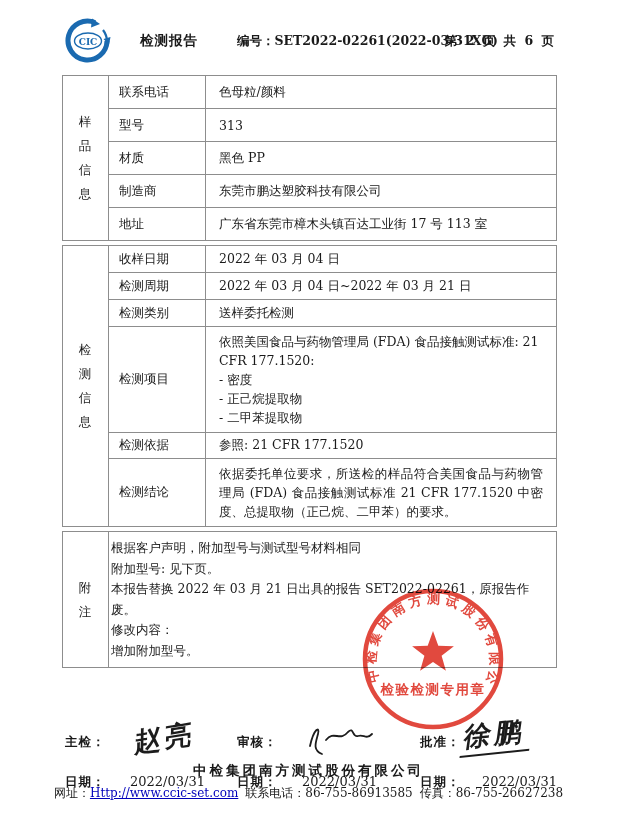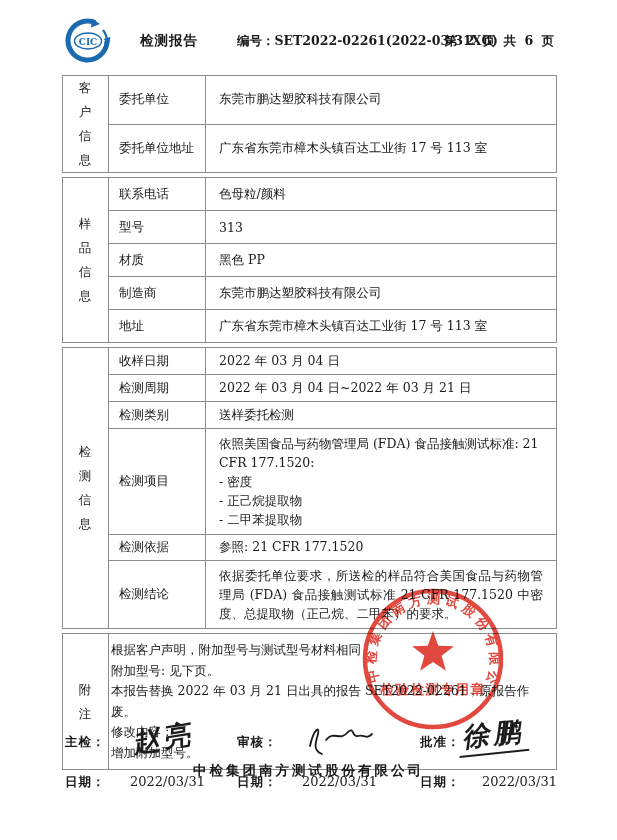--- a/index.html
+++ b/index.html
@@ -66,38 +66,20 @@
       <ellipse cx="26" cy="23" rx="13.5" ry="8" fill="#ffffff" stroke="#1a6ab0" stroke-width="1.4"></ellipse>
       <text x="26" y="26.5" text-anchor="middle" font-size="9" font-weight="bold" fill="#1a6ab0" font-family="DejaVu Serif, Liberation Serif, serif">CIC</text>
     </svg>
     <div class="title">检测报告</div>
     <div class="no"><span>编号：</span><span>SET2022-02261(2022-03-31XG)</span></div>
     <div class="pg">第 2 页 共 6 页</div>
   </div>
 
   <div class="tblwrap">
 
-    <table class="sec h30">
-      <colgroup>
-          <col style="width:46px">
-          <col style="width:97px">
-          <col style="width:351px">
-        </colgroup>
-      <tbody>
-          <tr>
-        <td class="grp" rowspan="2"><span>客户信息</span></td>
-        <td class="lbl">委托单位</td>
-        <td class="val">东莞市鹏达塑胶科技有限公司</td>
-      </tr>
-      <tr>
-        <td class="lbl">委托单位地址</td>
-        <td class="val">广东省东莞市樟木头镇百达工业街 17 号 113 室</td>
-      </tr>
-    </tbody>
-      </table>
 
     <table class="sec h33">
       <colgroup>
           <col style="width:46px">
           <col style="width:97px">
           <col style="width:351px">
         </colgroup>
       <tbody>
           <tr>
         <td class="grp" rowspan="5"><span>样品信息</span></td>
@@ -210,15 +192,18 @@
     <span class="dlbl" style="left:3px">日期：</span>
     <span class="dval" style="left:68px">2022/03/31</span>
     <span class="dlbl" style="left:175px">日期：</span>
     <span class="dval" style="left:240px">2022/03/31</span>
     <span class="dlbl" style="left:358px">日期：</span>
     <span class="dval" style="left:420px">2022/03/31</span>
   </div>
 
   <div class="foot">
     <div class="co">中检集团南方测试股份有限公司</div>
+    <div class="l3">
+      <span>网址：</span><a class="url" href="#">Http://www.ccic-set.com</a><span class="sps"></span><span>联系电话：</span><span>86-755-86913585</span><span class="sps"></span><span>传真：</span><span>86-755-26627238</span>
+    </div>
   </div>
 
 </div>
 
 </body></html>

